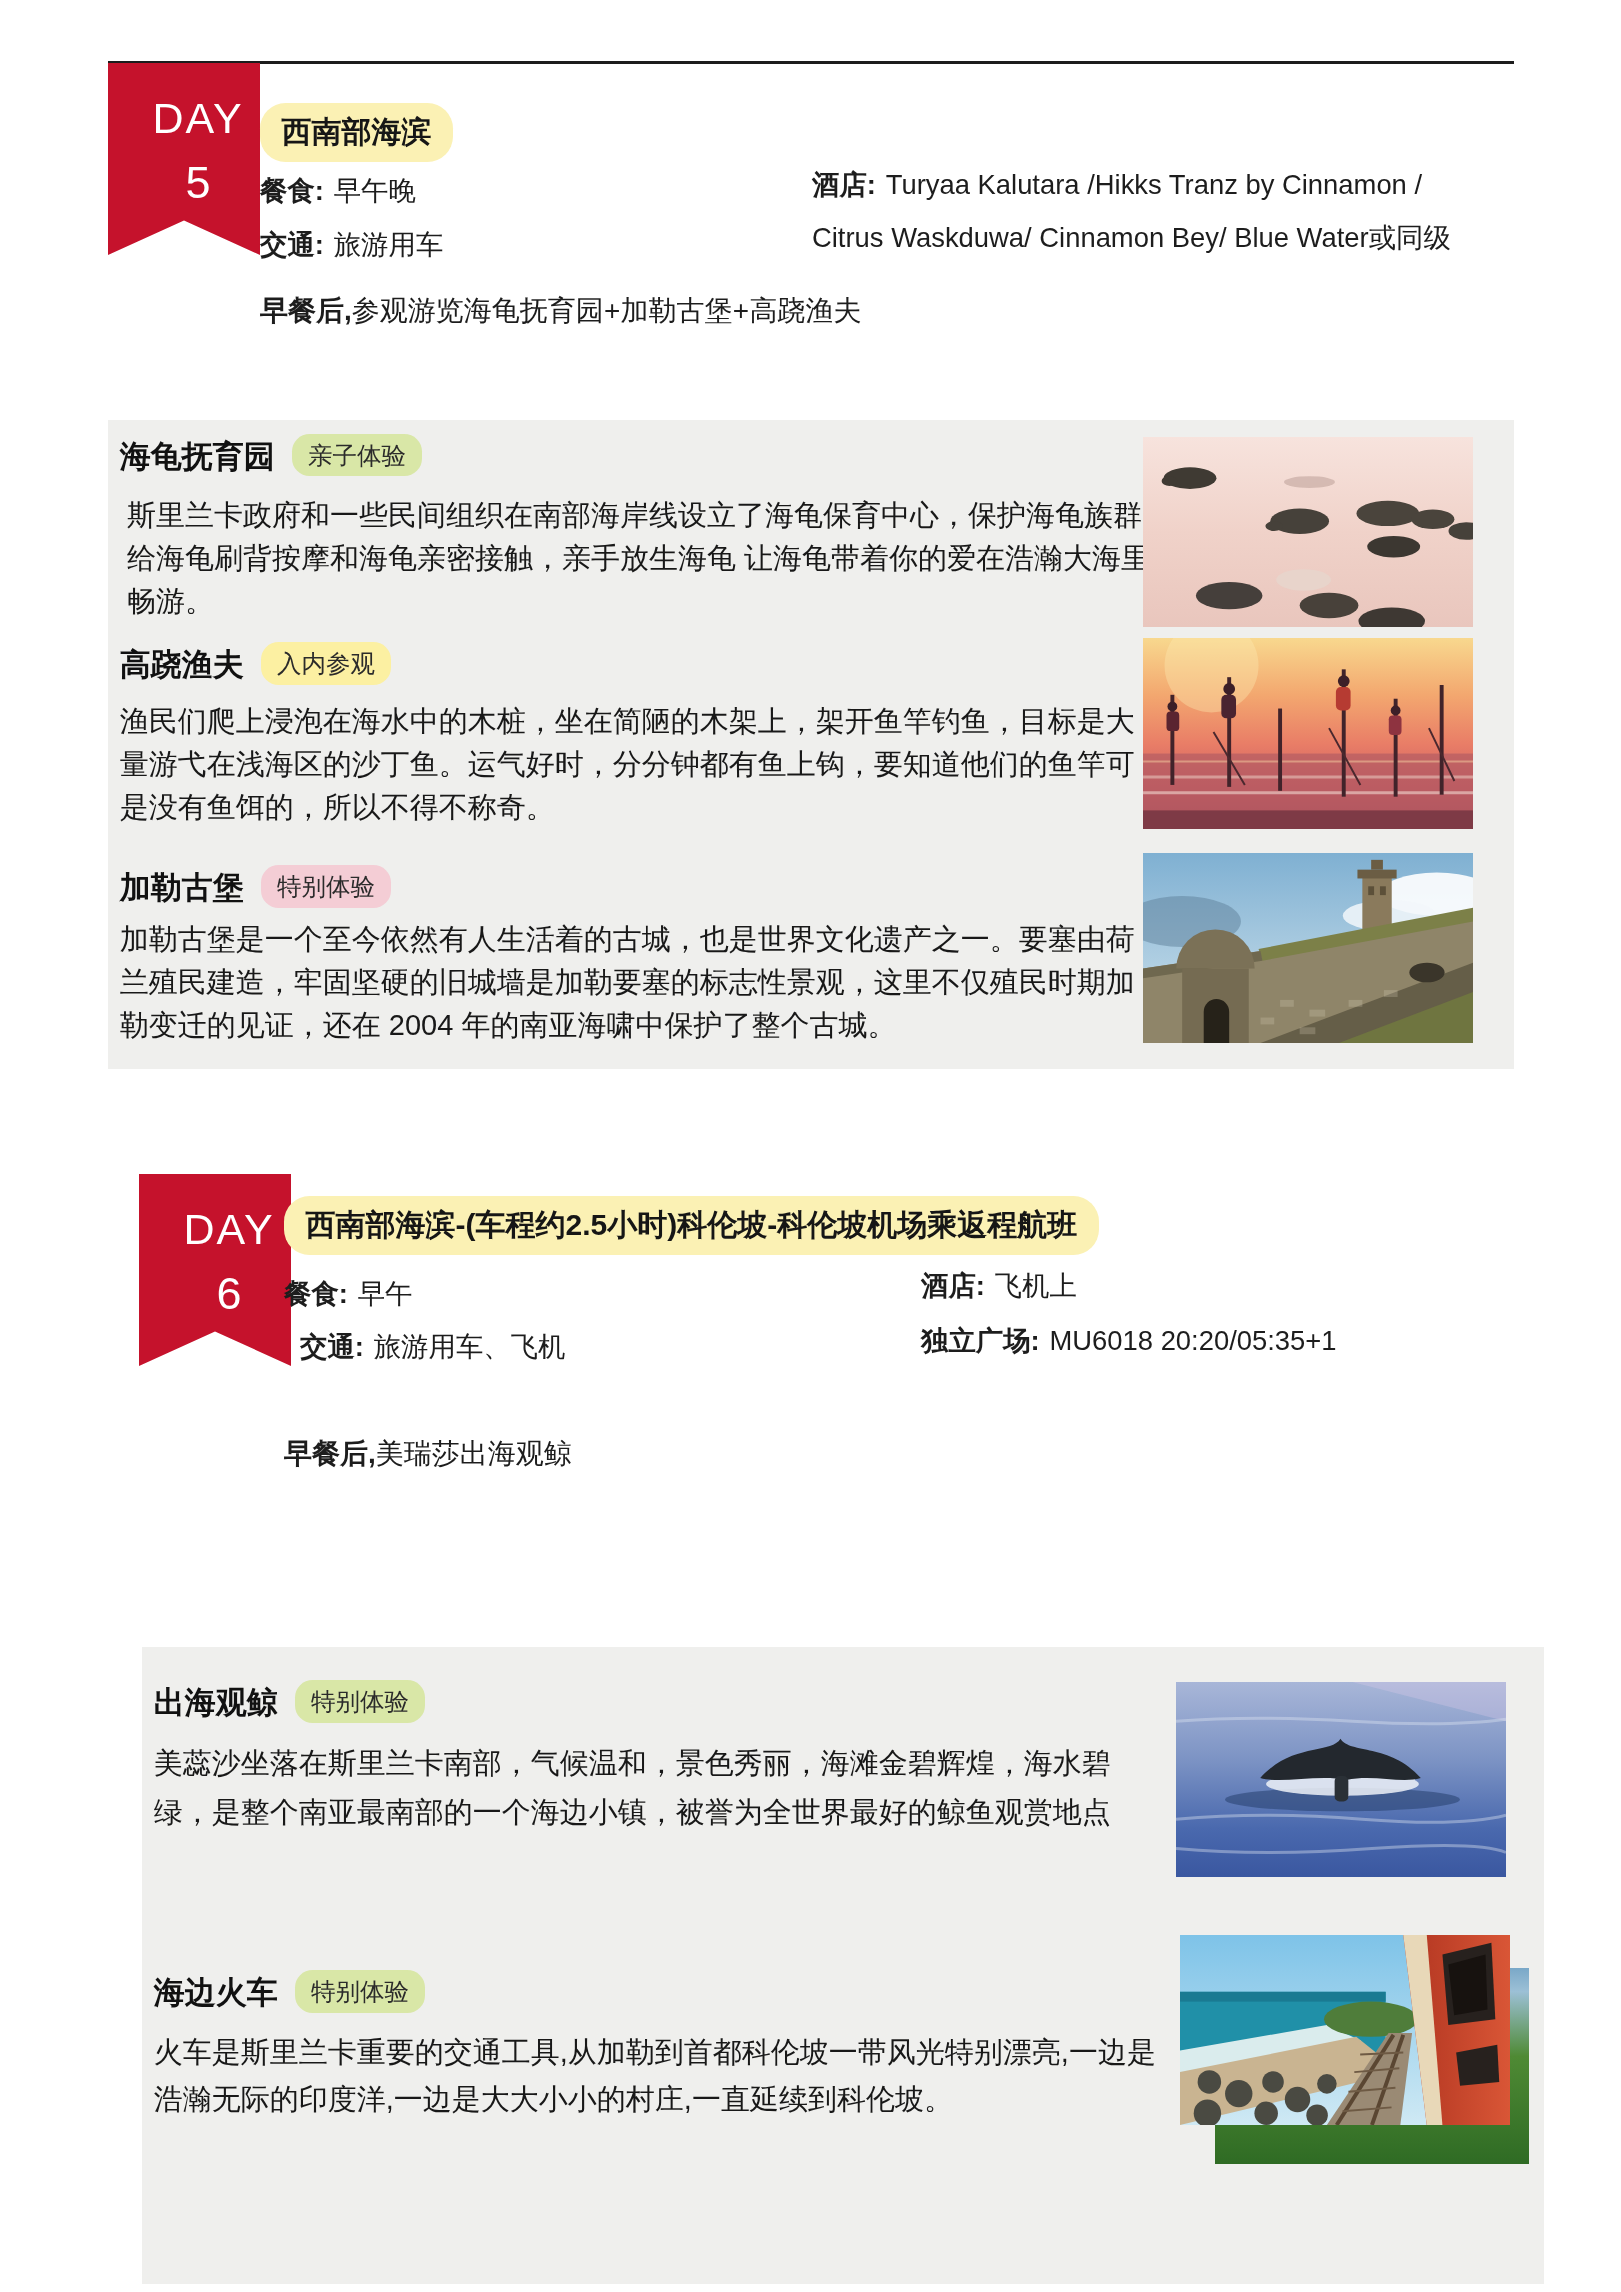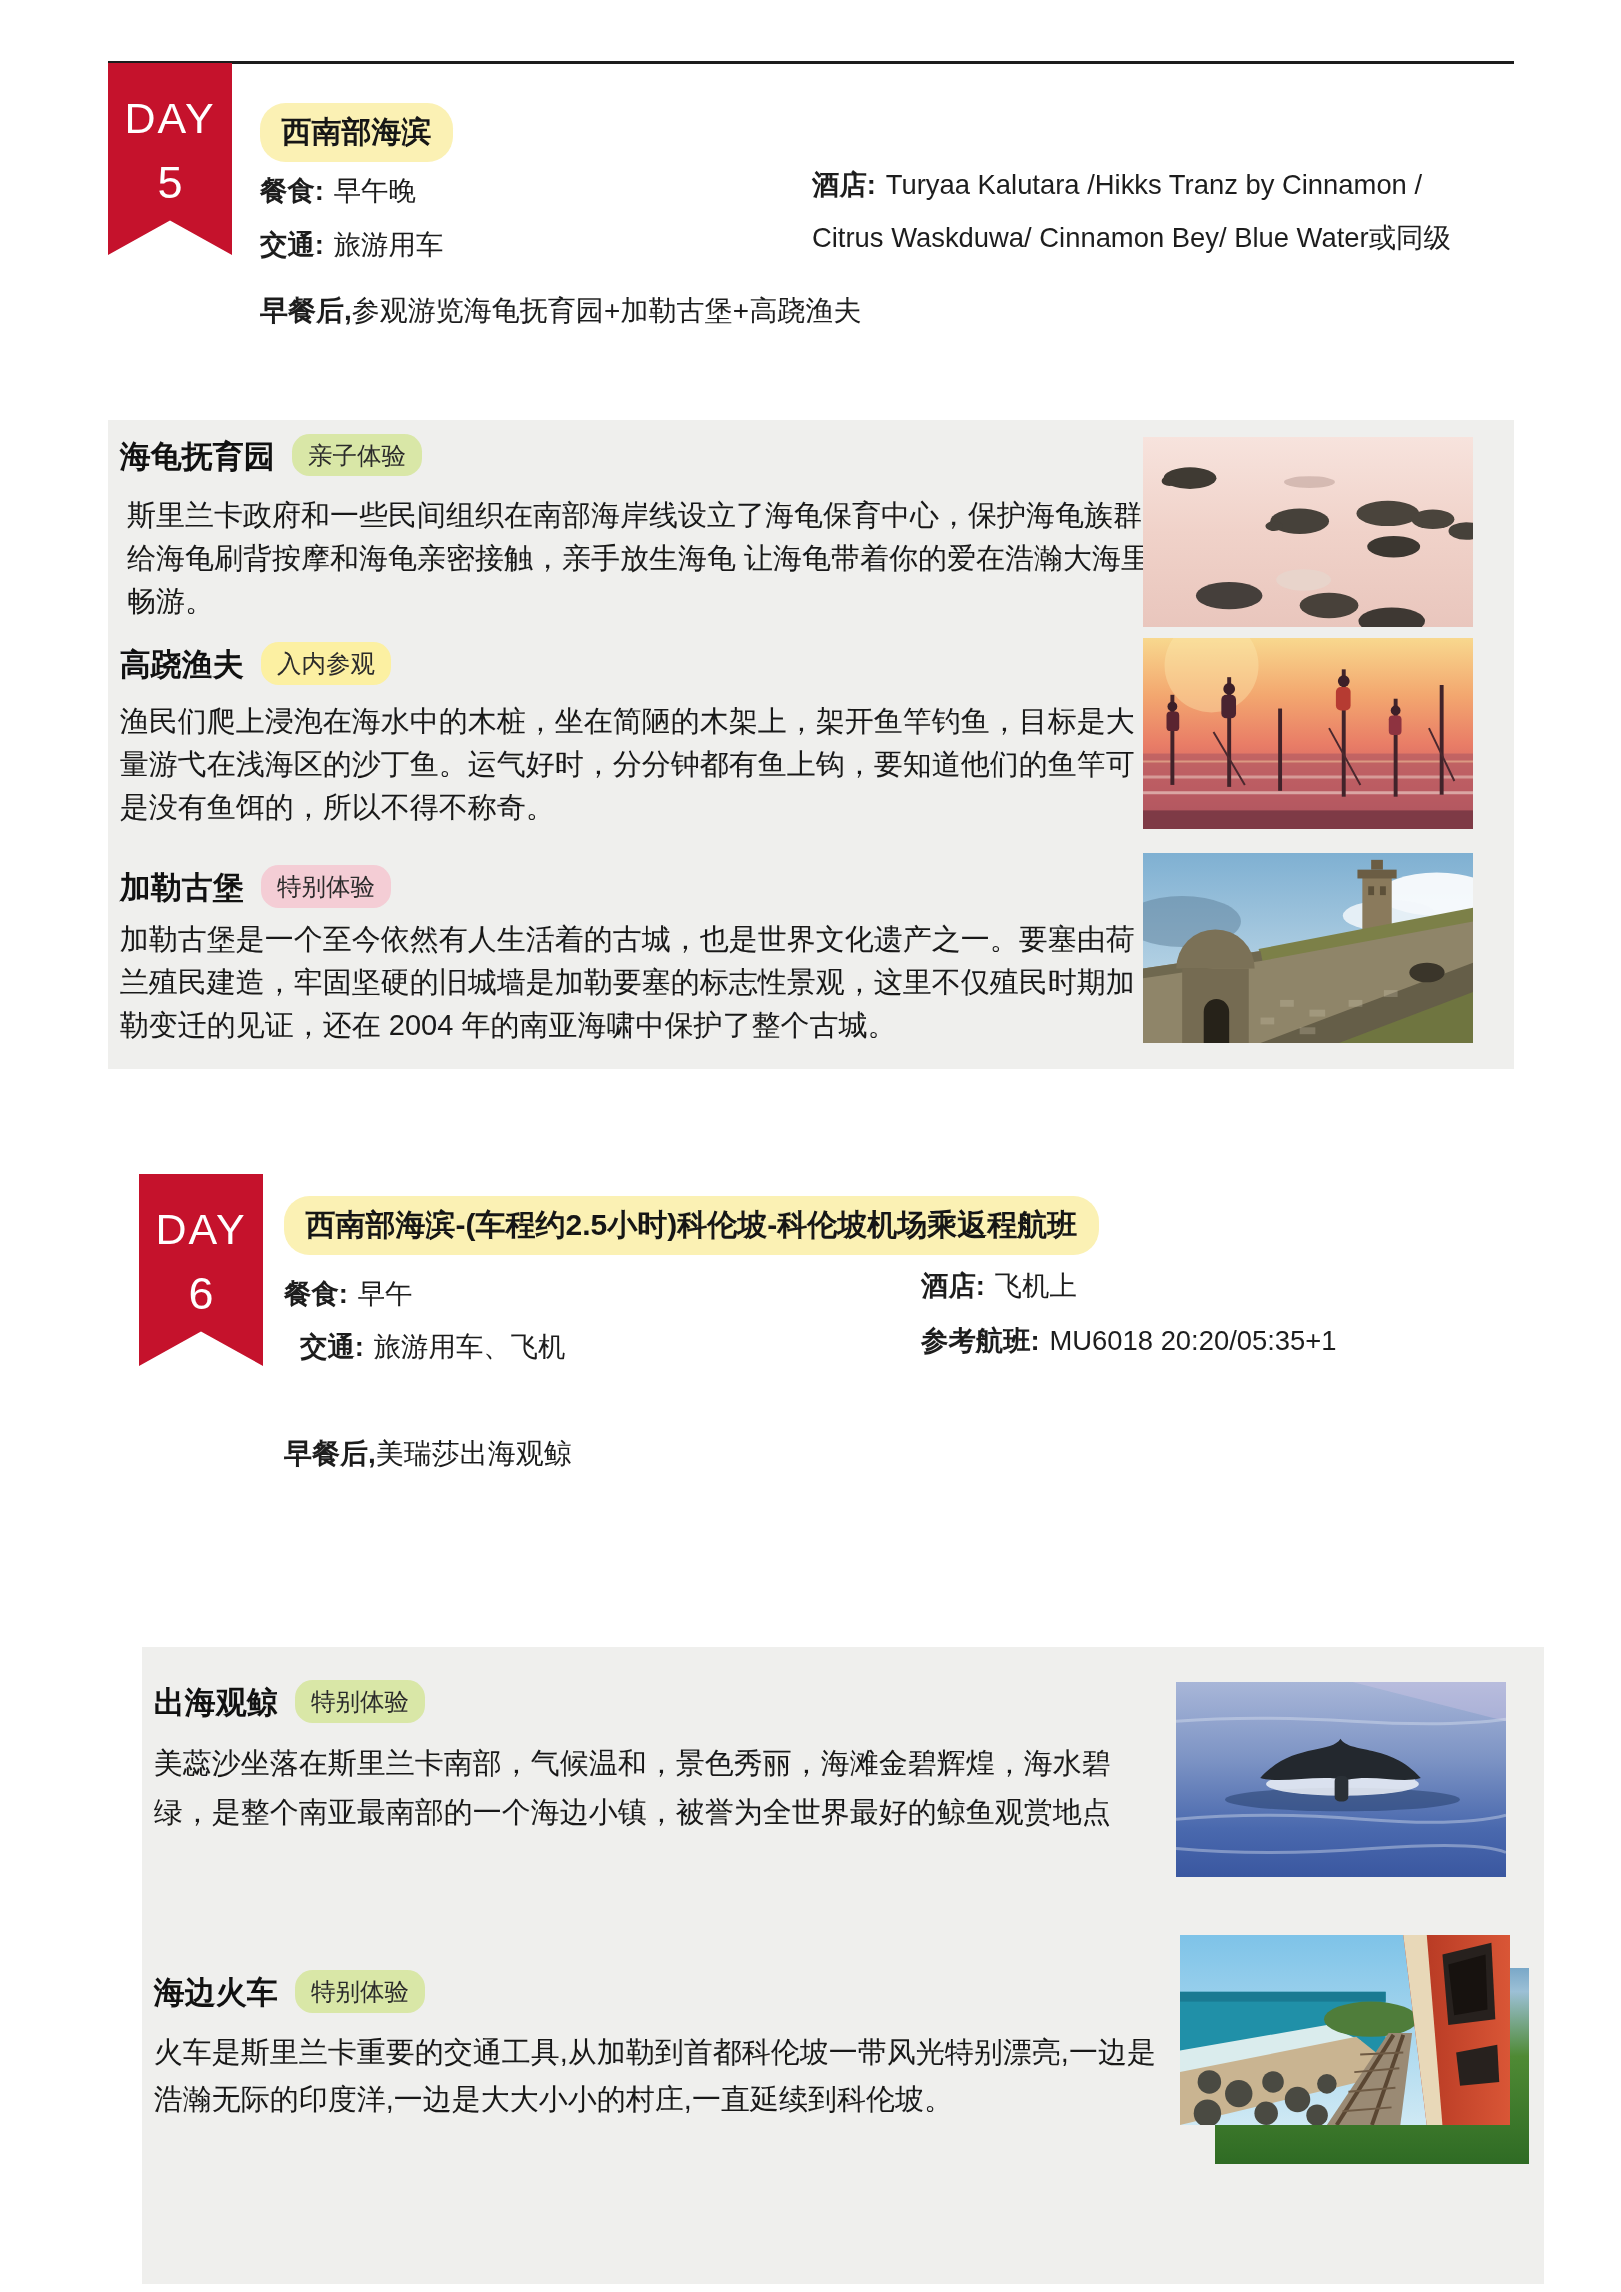--- a/index.html
+++ b/index.html
@@ -1,21 +1,21 @@
 <!DOCTYPE html>
 <html><head>
 <meta charset="utf-8">
 <style>
   html,body{margin:0;padding:0;background:#ffffff;}
   #page{position:relative;width:1621px;height:2293px;background:#ffffff;overflow:hidden;
         font-family:"Liberation Sans","DejaVu Sans",sans-serif;color:#1d1d1d;}
   .abs{position:absolute;}
   .rule{background:#1c1c1c;height:2.9px;}
   .ribbon{width:124px;height:192px;background:#c5122c;color:#ffffff;text-align:center;
-          clip-path:polygon(0 0,100% 0,100% 100%,50% 82%,0 100%);}
+          clip-path:polygon(0 0,100% 0,100% 100%,50% 82%,0 100%);padding-left:28px;}
   .ribbon .d{font-size:43px;letter-spacing:2px;margin-top:31px;font-weight:400;}
   .ribbon .n{font-size:45px;margin-top:13.7px;font-weight:400;}
   .chip{display:inline-block;background:#fbf1b4;border-radius:25.5px;padding:8.8px 21.6px;
         font-weight:bold;font-size:30px;color:#161616;}
   .meta{font-size:27.4px;color:#1d1d1d;white-space:nowrap;}
   .meta b{font-weight:bold;margin-right:9.8px;}
   .serif{font-family:Liberation Mono, monospace;}
   .panel{background:#efefed;}
   .sec-title{font-size:31px;font-weight:bold;color:#111;white-space:nowrap;}
   .badge{display:inline-block;font-size:24.5px;font-weight:normal;border-radius:17.6px;
@@ -193,21 +193,21 @@
   <div class="abs meta" style="left:284px;top:1276px;">
     <b>餐食:</b><span>早午</span>
   </div>
   <div class="abs meta" style="left:284px;top:1329px;margin-left:16px;">
     <b>交通:</b><span>旅游用车、飞机</span>
   </div>
   <div class="abs meta" style="left:921px;top:1268px;">
     <b>酒店:</b><span class="serif">飞机上</span>
   </div>
   <div class="abs meta" style="left:921px;top:1323px;">
-    <b>参考航班:</b><span>MU6018 20:20/05:35+1</span>
+    <b>独立广场:</b><span>MU6018 20:20/05:35+1</span>
   </div>
 
   <div class="abs intro" style="left:284px;top:1435px;">
     <b>早餐后,</b><span class="serif">美瑞莎出海观鲸</span>
   </div>
 
   <div class="abs panel" style="left:142px;top:1647px;width:1402px;height:637px;">
 
     <div class="abs sec-title" style="left:11.8px;top:33px;">
       <span>出海观鲸</span><span class="badge green">特别体验</span>

